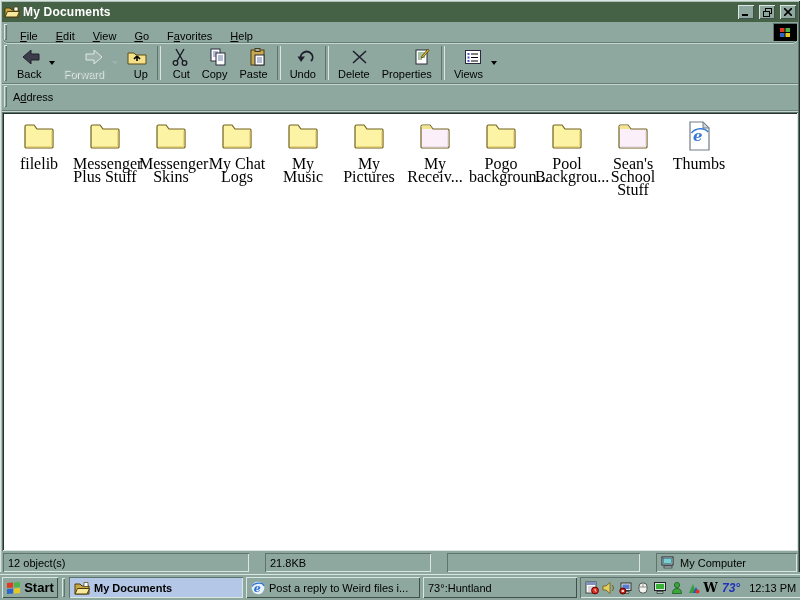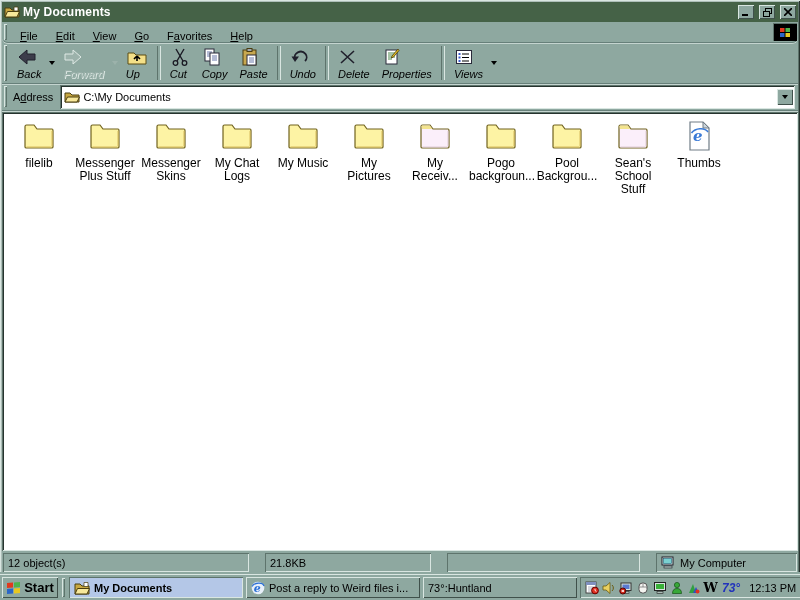--- a/index.html
+++ b/index.html
@@ -27,40 +27,40 @@
   .grip{width:3px;background:#8ea8a0;box-shadow:inset 1px 1px 0 #d9e6e1, inset -1px -1px 0 #5e746c;margin:2px 4px 2px 2px;align-self:stretch;flex:0 0 auto;}
 
   
   .menubar{height:20px;display:flex;align-items:flex-end;flex:0 0 auto;border-radius:6px;}
   .menuitem{display:flex;align-items:center;padding:0 9px;}
   .menuitem u{text-decoration:underline;}
   .throbber{margin-left:auto;margin-right:1px;width:24px;height:18px;background:#000;align-self:center;display:flex;align-items:center;justify-content:center;box-shadow:inset 1px 1px 0 #5e746c;}
 
   
   .toolbar{height:40px;display:flex;align-items:center;flex:0 0 auto;}
-  .tbtn{height:36px;display:flex;flex-direction:column;align-items:flex-start;justify-content:flex-start;padding:3px 6px 0 6px;gap:1px;font-style:italic;}
+  .tbtn{height:36px;display:flex;flex-direction:column;align-items:flex-end;justify-content:flex-start;padding:3px 6px 0 6px;gap:1px;}
   .tbtn .ticon{height:20px;display:flex;align-items:center;justify-content:center;}
   .tbtn.disabled{color:#9cb2ab;text-shadow:1px 1px 0 #dfe9e5;}
   .tdrop{width:10px;height:36px;display:flex;align-items:center;justify-content:center;}
   .tri{width:0;height:0;border-left:3px solid transparent;border-right:3px solid transparent;border-top:4px solid #000;}
   .tri.dis{border-top-color:#9cb2ab;}
   .tsep{width:2px;height:34px;border-left:1px solid #5e746c;border-right:1px solid #d9e6e1;margin:0 3px;flex:0 0 auto;}
 
   
   .addressbar{height:25px;display:flex;align-items:center;flex:0 0 auto;padding-bottom:1px;}
   .addr-label{margin:0 7px 0 2px;}
   .combo{flex:1;height:20px;background:#fff;display:flex;align-items:center;margin-right:3px;padding:2px;gap:3px;}
   .combo input{flex:1;border:none;outline:none;background:#fff;font-family:"Liberation Sans",sans-serif;font-size:11px;padding:0;margin:0;height:14px;}
   .combo .dropbtn{width:16px;height:16px;background:#8ea8a0;display:flex;align-items:center;justify-content:center;flex:0 0 auto;}
 
   
   .content{flex:1;background:#fff;margin-top:1px;padding:8px 0 0 4px;display:flex;align-items:flex-start;overflow:hidden;}
   .item{width:66px;display:flex;flex-direction:column;align-items:center;text-align:center;flex:0 0 auto;}
   .item .glyph{width:32px;height:32px;margin-bottom:4px;}
-  .item .flabel{font-size:12px;line-height:13px;max-width:64px;padding:0 1px;border:1px dotted transparent;}
+  .item .flabel{font-size:16px;line-height:13px;max-width:64px;padding:0 1px;border:1px dotted transparent;font-family:Liberation Serif, serif;}
   .item.selected .flabel{border:1px dotted #7a7a7a;}
 
   
   .statusbar{height:19px;display:flex;gap:16px;padding:2px 1px 0 1px;flex:0 0 auto;}
   .spanel{display:flex;align-items:center;padding:0 5px;gap:4px;overflow:hidden;white-space:nowrap;}
 
   
   .taskbar{position:absolute;left:0;bottom:0;width:800px;height:26px;background:#8ea8a0;border-top:1px solid #d9e6e1;box-shadow:0 -2px 0 #8ea8a0;display:flex;align-items:center;padding:0 2px;box-sizing:border-box;}
   .startbtn{width:56px;height:21px;display:flex;align-items:center;justify-content:center;gap:3px;font-weight:bold;font-size:13px;flex:0 0 auto;}
   .tgrip{width:3px;height:19px;box-shadow:inset 1px 1px 0 #d9e6e1, inset -1px -1px 0 #5e746c;margin:0 4px;flex:0 0 auto;}
@@ -257,30 +257,20 @@
       <span>Views</span>
     </div>
     <div class="tdrop">
         <div class="tri"></div>
       </div>
   </div>
 
   <div class="addressbar rowline">
     <div class="grip"></div>
     <span class="addr-label"><span>A</span><u>d</u><span>dress</span></span>
-    <div class="combo sunkfield">
-      <svg width="16" height="14" viewBox="0 0 16 14" style="margin-left:2px">
-        <path d="M1 3 h5 l2 2 h7 v7 h-14 z" fill="#c8a842" stroke="#4a3e10" stroke-width="1"></path>
-        <path d="M1 12 l2.5-5 h12 L13 12 z" fill="#f8e89a" stroke="#4a3e10" stroke-width="1"></path>
-      </svg>
-      <input type="text" value="C:\My Documents" style="">
-      <div class="dropbtn out1">
-        <div class="tri"></div>
-      </div>
-    </div>
   </div>
 
   <div class="content in2">
 
     <div class="item">
       <svg class="glyph" viewBox="0 0 32 32">
           <path d="M2 27 V6.5 Q2 5 3.5 5 H11 L14 9 H29 Q30 9 30 10.5 V27 Q30 28 28.5 28 H3.5 Q2 28 2 27 Z" fill="#fdf3a4" stroke="#70621e" stroke-width="1.2"></path>
           <path d="M3.5 27 H28.5 M29 26 V11" stroke="#d8bc5e" stroke-width="1" fill="none"></path>
         </svg>
       <span class="flabel">filelib</span>

